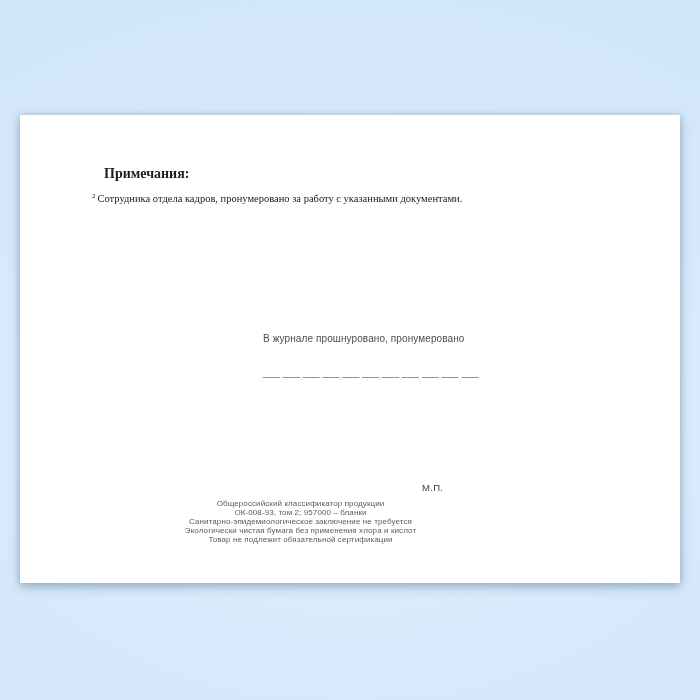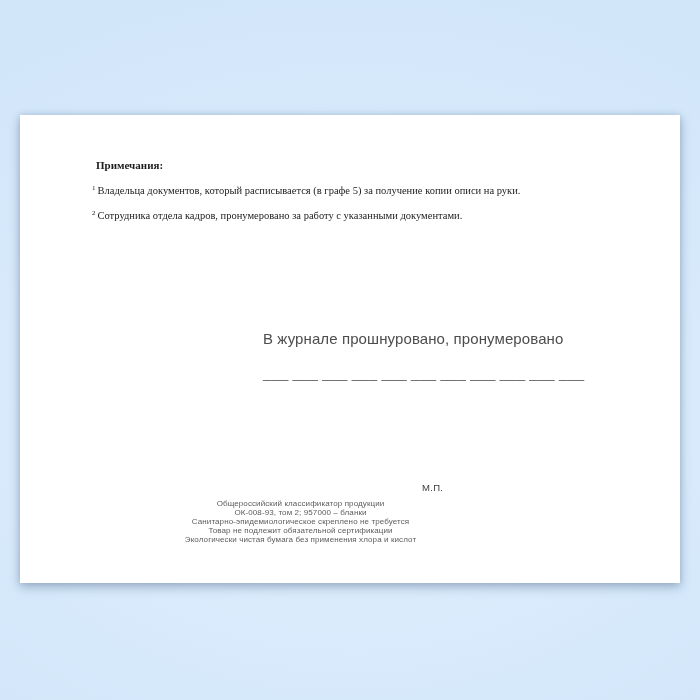--- a/index.html
+++ b/index.html
@@ -32,44 +32,44 @@
   
   .notes {
     position: absolute;
     left: 72px;
     top: 40px;
     right: 48px;
     color: #1c1c1c;
     font-family: "Liberation Serif", "DejaVu Serif", serif;
   }
   .notes-heading {
-    font-size: 11px;
+    font-size: 14px;
     font-weight: bold;
     line-height: 13px;
-    margin: 4px;
+    margin: 12px;
   }
   .footnote {
     font-size: 10.5px;
     line-height: 13px;
     margin: 12px 0 0 0;
   }
   .footnote sup {
     font-size: 7px;
     line-height: 0;
     vertical-align: super;
     margin-right: 2px;
   }
   
   .certify {
     position: absolute;
     left: 243px;
     top: 216px;
     width: 186px;
     color: #4d4d4d;
-    font-size: 15px;
+    font-size: 10px;
     line-height: 16px;
     letter-spacing: 0.1px;
   }
   .cert-line {
     white-space: nowrap;
     text-align: justify;
     text-align-last: justify;
   }
   .cert-line.dashed {
     margin-top: 18px;
@@ -98,33 +98,32 @@
   }
 </style>
 </head>
 <body>
 
 <div class="stage">
   <div class="page">
 
     <div class="notes">
       <p class="notes-heading">Примечания:</p>
-      <p class="footnote"><sup>1</sup><span>Владельца документов, который расписывается (в графе 5) за получение копии описи на руки.</span></p>
       <p class="footnote"><sup>2</sup><span>Сотрудника отдела кадров, пронумеровано за работу с указанными документами.</span></p>
     </div>
 
     <div class="certify">
       <div class="cert-line">В журнале прошнуровано, пронумеровано</div>
       <div class="cert-line dashed">___ ___ ___ ___ ___ ___ ___ ___ ___ ___ ___</div>
     </div>
 
     <div class="stamp-label">М.П.</div>
 
     <div class="print-footer">
       <div>Общероссийский классификатор продукции</div>
       <div>ОК-008-93, том 2; 957000 – бланки</div>
-      <div>Санитарно-эпидемиологическое скреплено не требуется</div>
+      <div>Санитарно-эпидемиологическое заключение не требуется</div>
+      <div>Экологически чистая бумага без применения хлора и кислот</div>
       <div>Товар не подлежит обязательной сертификации</div>
-      <div>Экологически чистая бумага без применения хлора и кислот</div>
     </div>
 
   </div>
 </div>
 
 </body></html>

